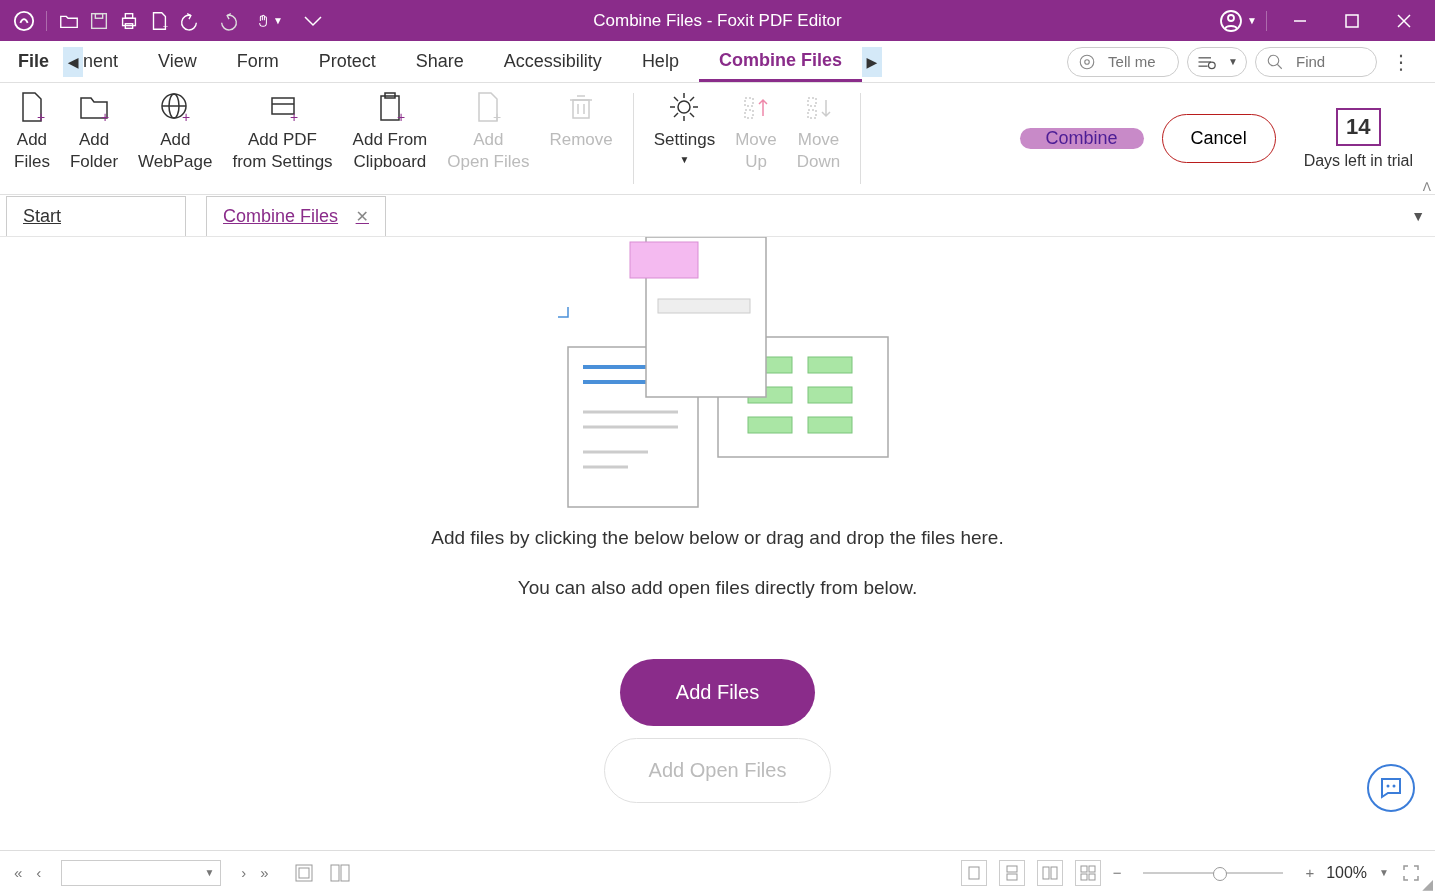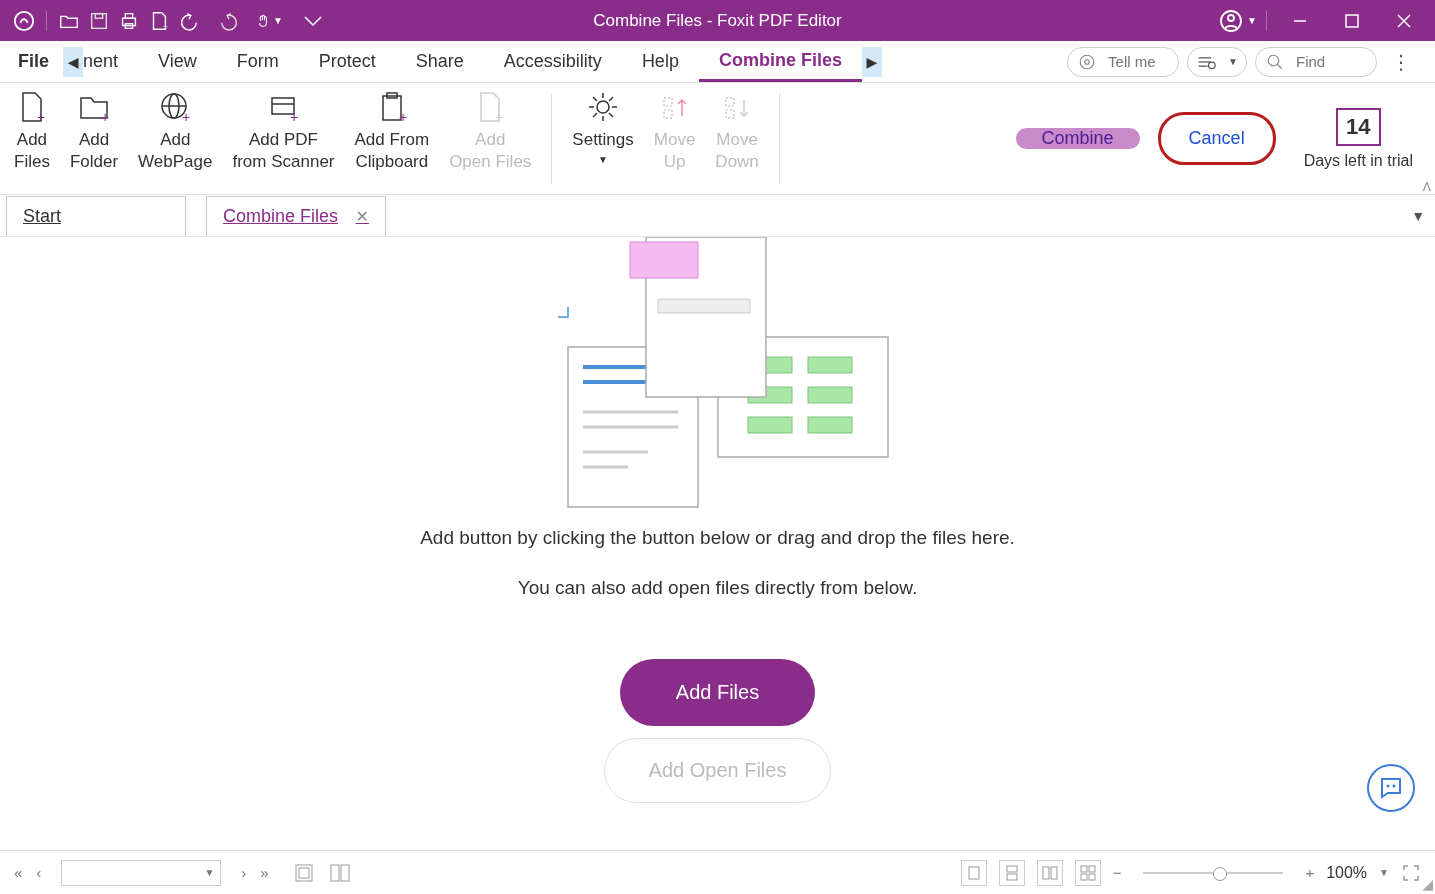--- a/index.html
+++ b/index.html
@@ -27,21 +27,21 @@
 
 
 .ribbon { height: 112px; border-bottom: 1px solid #e0e0e0; display: flex; align-items: stretch; position: relative; background:#fff;}
 .ribbon-group { display: flex; align-items: flex-start; padding: 6px 4px 0 4px; }
 .ribbon-btn { display: flex; flex-direction: column; align-items: center; padding: 0 10px; cursor: pointer; color: #333; text-align: center; font-size: 17px; line-height: 1.3; }
 .ribbon-btn.disabled { color: #bbb; cursor: default; }
 .ribbon-btn .ricon { height: 36px; display: flex; align-items: center; justify-content: center; margin-bottom: 4px; }
 .ribbon-sep { width: 1px; background: #ddd; margin: 10px 6px; }
 .ribbon-actions { margin-left: auto; display: flex; align-items: center; gap: 18px; padding-right: 12px; }
 .btn-combine { background: #c88ac8; color: #4c1d95; border: none; border-radius: 26px; padding: 0 26px; font-size: 18px; cursor: pointer; }
-.btn-cancel { background: #fff; color: #1d4ed8; border: 3px solid #b91c1c; border-radius: 26px; padding: 13px 28px; font-size: 18px; cursor: pointer; }
+.btn-cancel { background: #fff; color: #000000; border: 1px solid #b91c1c; border-radius: 26px; padding: 13px 28px; font-size: 18px; cursor: pointer; }
 .trial-box { display: flex; flex-direction: column; align-items: center; padding: 0 10px; }
 .trial-days { border: 2px solid #8a2c8a; padding: 4px 8px; font-size: 22px; font-weight: bold; color: #333; }
 .trial-label { font-size: 16px; color: #333; margin-top: 6px; white-space: nowrap;}
 .ribbon-collapse { position: absolute; right: 4px; bottom: 0px; font-size: 12px; color: #888; cursor: pointer; }
 
 
 .tabstrip { height: 42px; display: flex; align-items: center; border-bottom: 1px solid #e5e5e5; padding-left: 6px; position: relative; background:#fff;}
 .doctab { border: 1px solid #ccc; height: 40px; border-bottom: none; display: flex; align-items: center; padding: 0 16px; font-size: 18px; color: #333; margin-right: 20px; cursor: pointer; min-width: 180px; text-decoration: underline; }
 .doctab.active { color: #8a2c8a; }
 .doctab .close-x { margin-left: auto; color: #888; font-size: 16px; cursor: pointer; }
@@ -234,21 +234,21 @@
     </div>
     <div class="ribbon-btn">
       <div class="ricon">
           <svg width="34" height="34" viewBox="0 0 34 34">
             <rect x="6" y="8" width="22" height="16" fill="none" stroke="#333" stroke-width="1.5"></rect>
             <line x1="6" y1="14" x2="28" y2="14" stroke="#333" stroke-width="1.5"></line>
             <text x="24" y="32" font-size="14" fill="#8a2c8a">+</text>
           </svg>
         </div>
       <span style="white-space:pre-line">Add PDF
-from Scanner</span>
+from Settings</span>
     </div>
     <div class="ribbon-btn">
       <div class="ricon">
           <svg width="34" height="34" viewBox="0 0 34 34">
             <rect x="8" y="6" width="18" height="24" fill="none" stroke="#333" stroke-width="1.5"></rect>
             <rect x="12" y="3" width="10" height="5" fill="none" stroke="#333" stroke-width="1.5"></rect>
             <text x="24" y="32" font-size="14" fill="#8a2c8a">+</text>
           </svg>
         </div>
       <span style="white-space:pre-line">Add From
@@ -256,20 +256,32 @@
     </div>
     <div class="ribbon-btn disabled">
       <div class="ricon">
           <svg width="34" height="34" viewBox="0 0 34 34">
             <path d="M8 3h12l6 6v22H8z" fill="none" stroke="#ccc" stroke-width="1.5"></path>
             <text x="22" y="32" font-size="14" fill="#ccc">+</text>
           </svg>
         </div>
       <span style="white-space:pre-line">Add
 Open Files</span>
+    </div>
+    <div class="ribbon-btn disabled">
+      <div class="ricon">
+          <svg width="34" height="34" viewBox="0 0 34 34">
+            <rect x="9" y="10" width="16" height="18" fill="none" stroke="#ccc" stroke-width="1.5"></rect>
+            <line x1="6" y1="10" x2="28" y2="10" stroke="#ccc" stroke-width="1.5"></line>
+            <line x1="13" y1="6" x2="21" y2="6" stroke="#ccc" stroke-width="1.5"></line>
+            <line x1="14" y1="14" x2="14" y2="24" stroke="#ccc" stroke-width="1.5"></line>
+            <line x1="20" y1="14" x2="20" y2="24" stroke="#ccc" stroke-width="1.5"></line>
+          </svg>
+        </div>
+      <span>Remove</span>
     </div>
   </div>
   <div class="ribbon-sep"></div>
   <div class="ribbon-group">
     <div class="ribbon-btn">
       <div class="ricon">
           <svg width="34" height="34" viewBox="0 0 34 34">
             <circle cx="17" cy="17" r="6" fill="none" stroke="#333" stroke-width="1.5"></circle>
             <g stroke="#333" stroke-width="1.5">
               <line x1="17" y1="3" x2="17" y2="8"></line>
@@ -351,21 +363,21 @@
       <line x1="45" y1="175" x2="140" y2="175" stroke="#ccc" stroke-width="3"></line>
       <line x1="45" y1="190" x2="140" y2="190" stroke="#ccc" stroke-width="3"></line>
       <line x1="45" y1="215" x2="110" y2="215" stroke="#ccc" stroke-width="3"></line>
       <line x1="45" y1="230" x2="90" y2="230" stroke="#ccc" stroke-width="3"></line>
 
       <rect x="108" y="0" width="120" height="160" fill="#fff" stroke="#aaa" stroke-width="1.5"></rect>
       <rect x="92" y="5" width="68" height="36" fill="#f4baf0" stroke="#d98dd4"></rect>
       <rect x="120" y="62" width="92" height="14" fill="#eee" stroke="#ccc"></rect>
     </svg>
   </div>
-  <div class="msg-text">Add button by clicking the button below or drag and drop the files here.</div>
+  <div class="msg-text">Add files by clicking the below below or drag and drop the files here.</div>
   <div class="msg-text msg-text2">You can also add open files directly from below.</div>
   <button class="add-files-btn">Add Files</button>
   <button class="add-open-btn">Add Open Files</button>
 
   <div style="position:absolute; right:20px; bottom:20px; width:48px; height:48px; border:2px solid #3b7dd9; border-radius:50%; display:flex;align-items:center;justify-content:center;background:#fff">
     <svg width="26" height="26" viewBox="0 0 26 26">
         <path d="M4 4h18v14H10l-6 4z" fill="none" stroke="#3b7dd9" stroke-width="2"></path>
         <circle cx="10" cy="11" r="1.5" fill="#3b7dd9"></circle>
         <circle cx="16" cy="11" r="1.5" fill="#3b7dd9"></circle>
       </svg>

